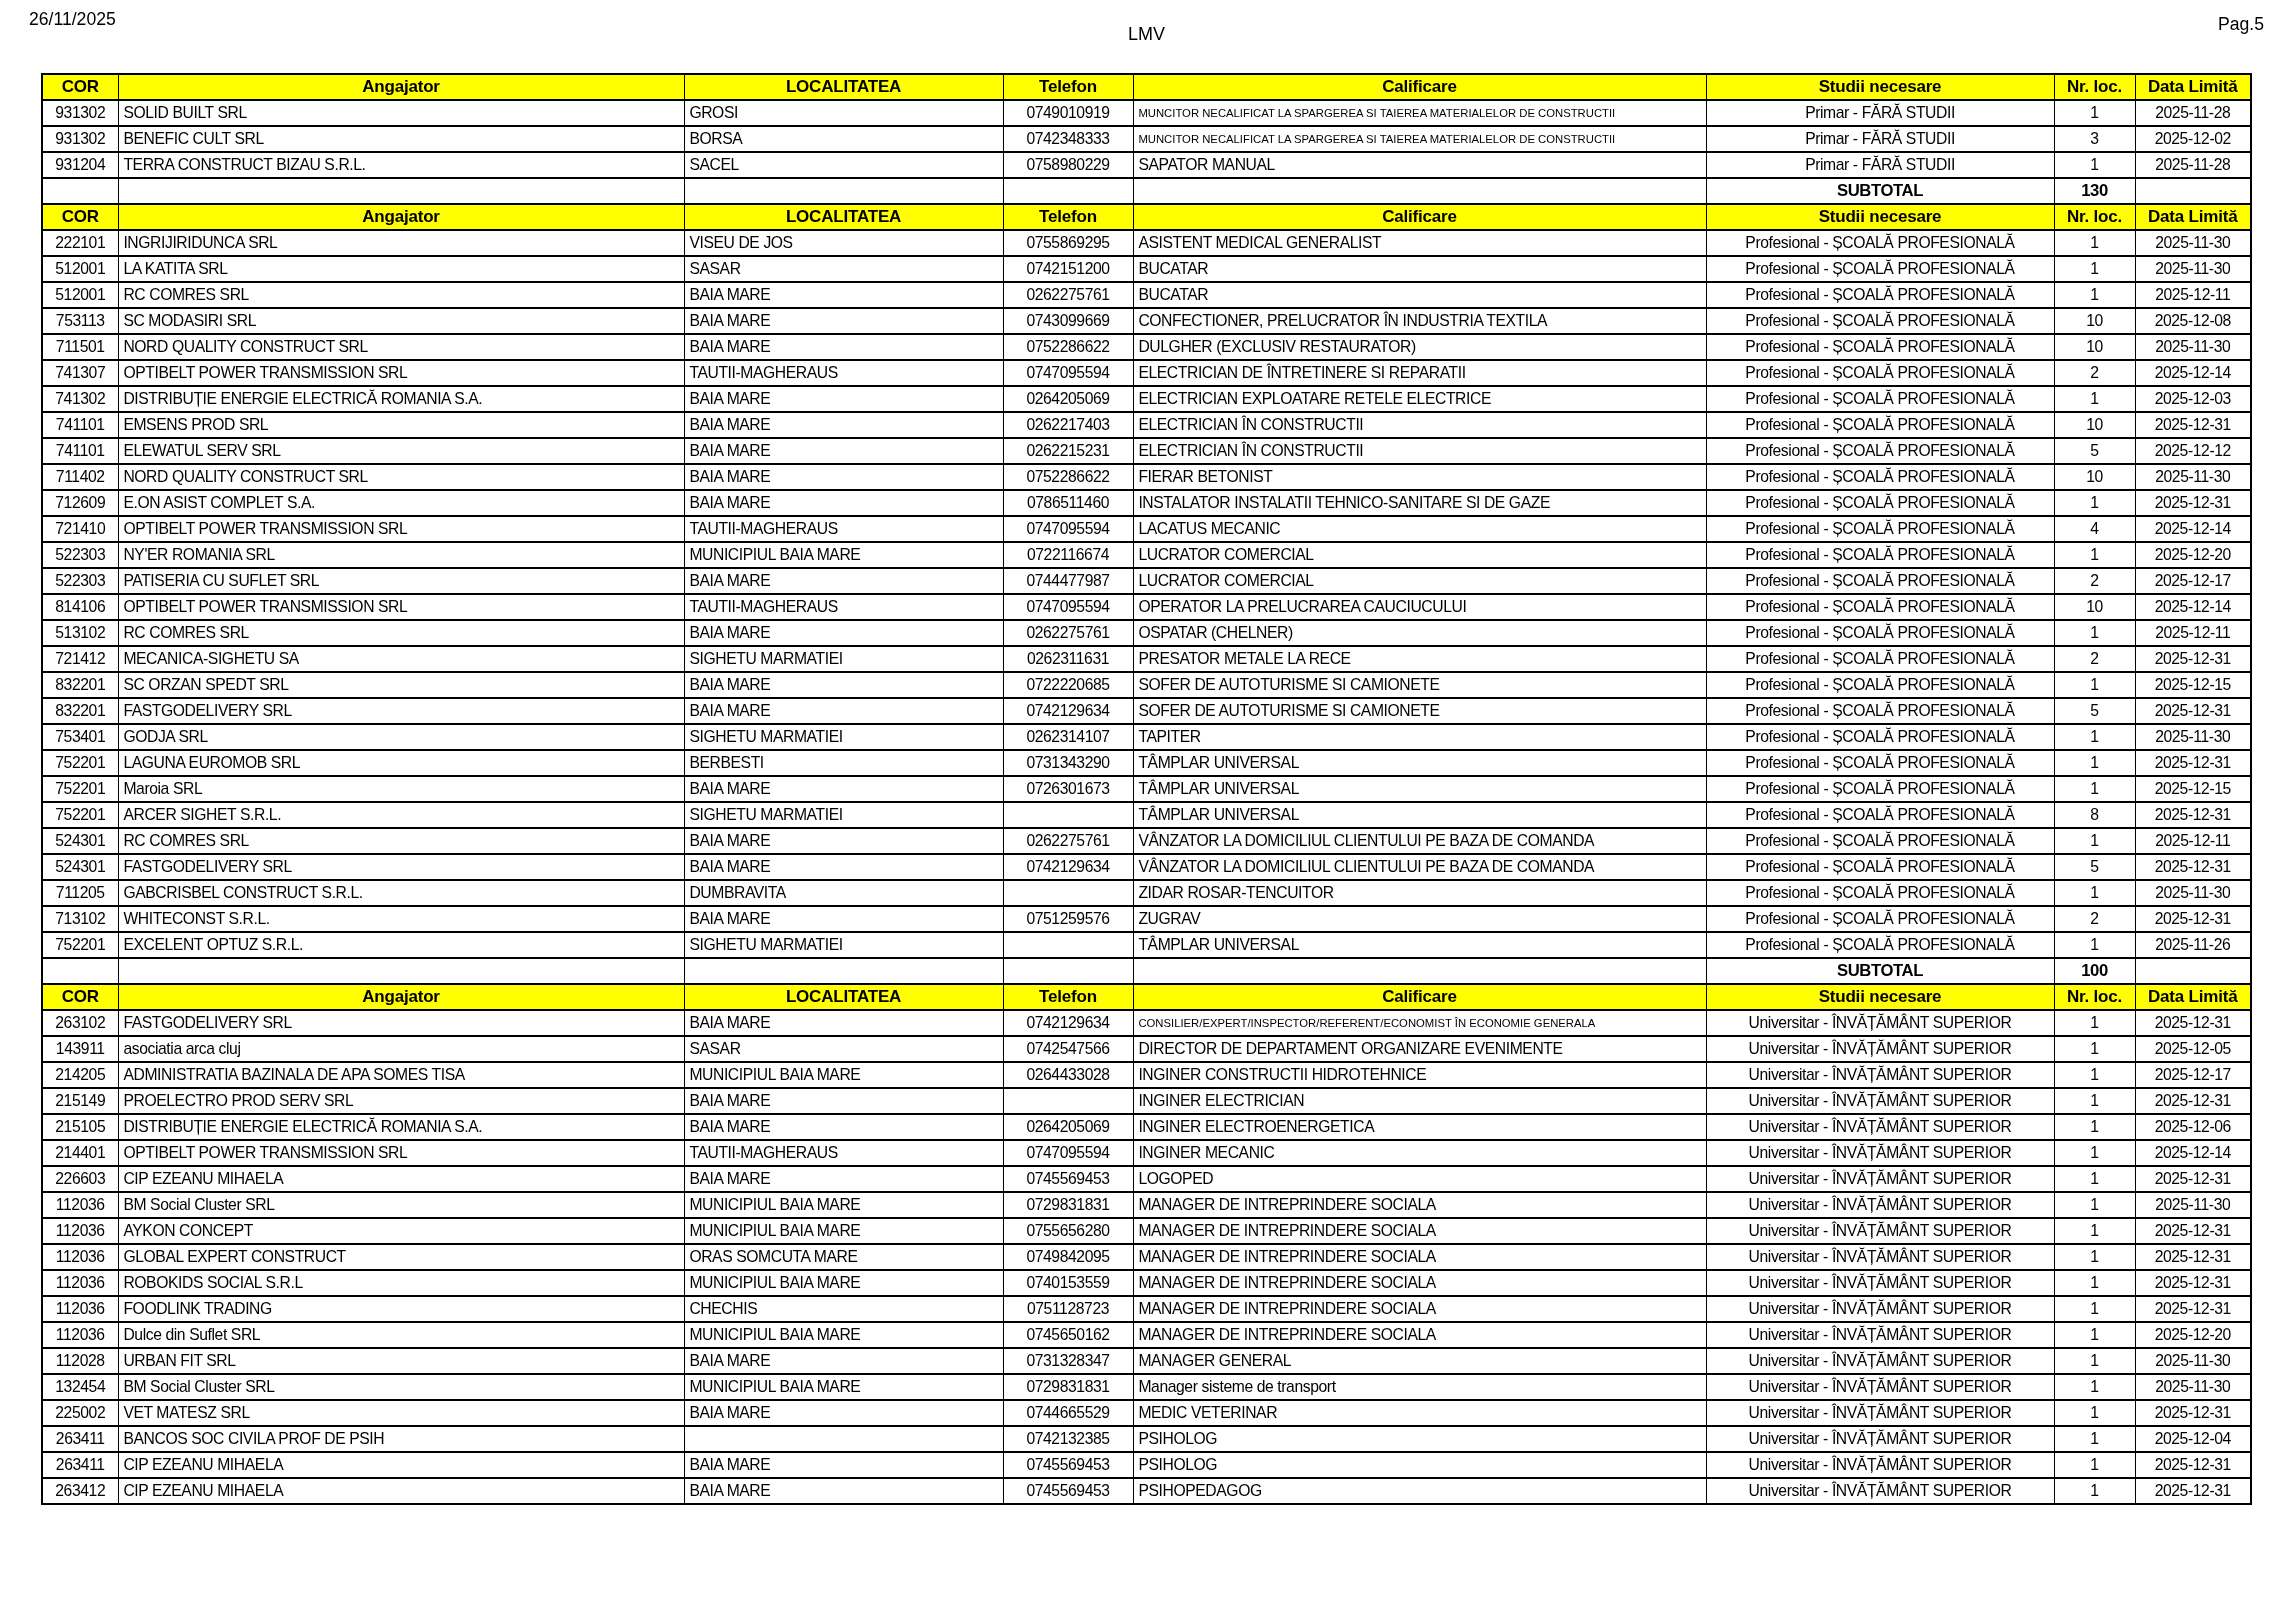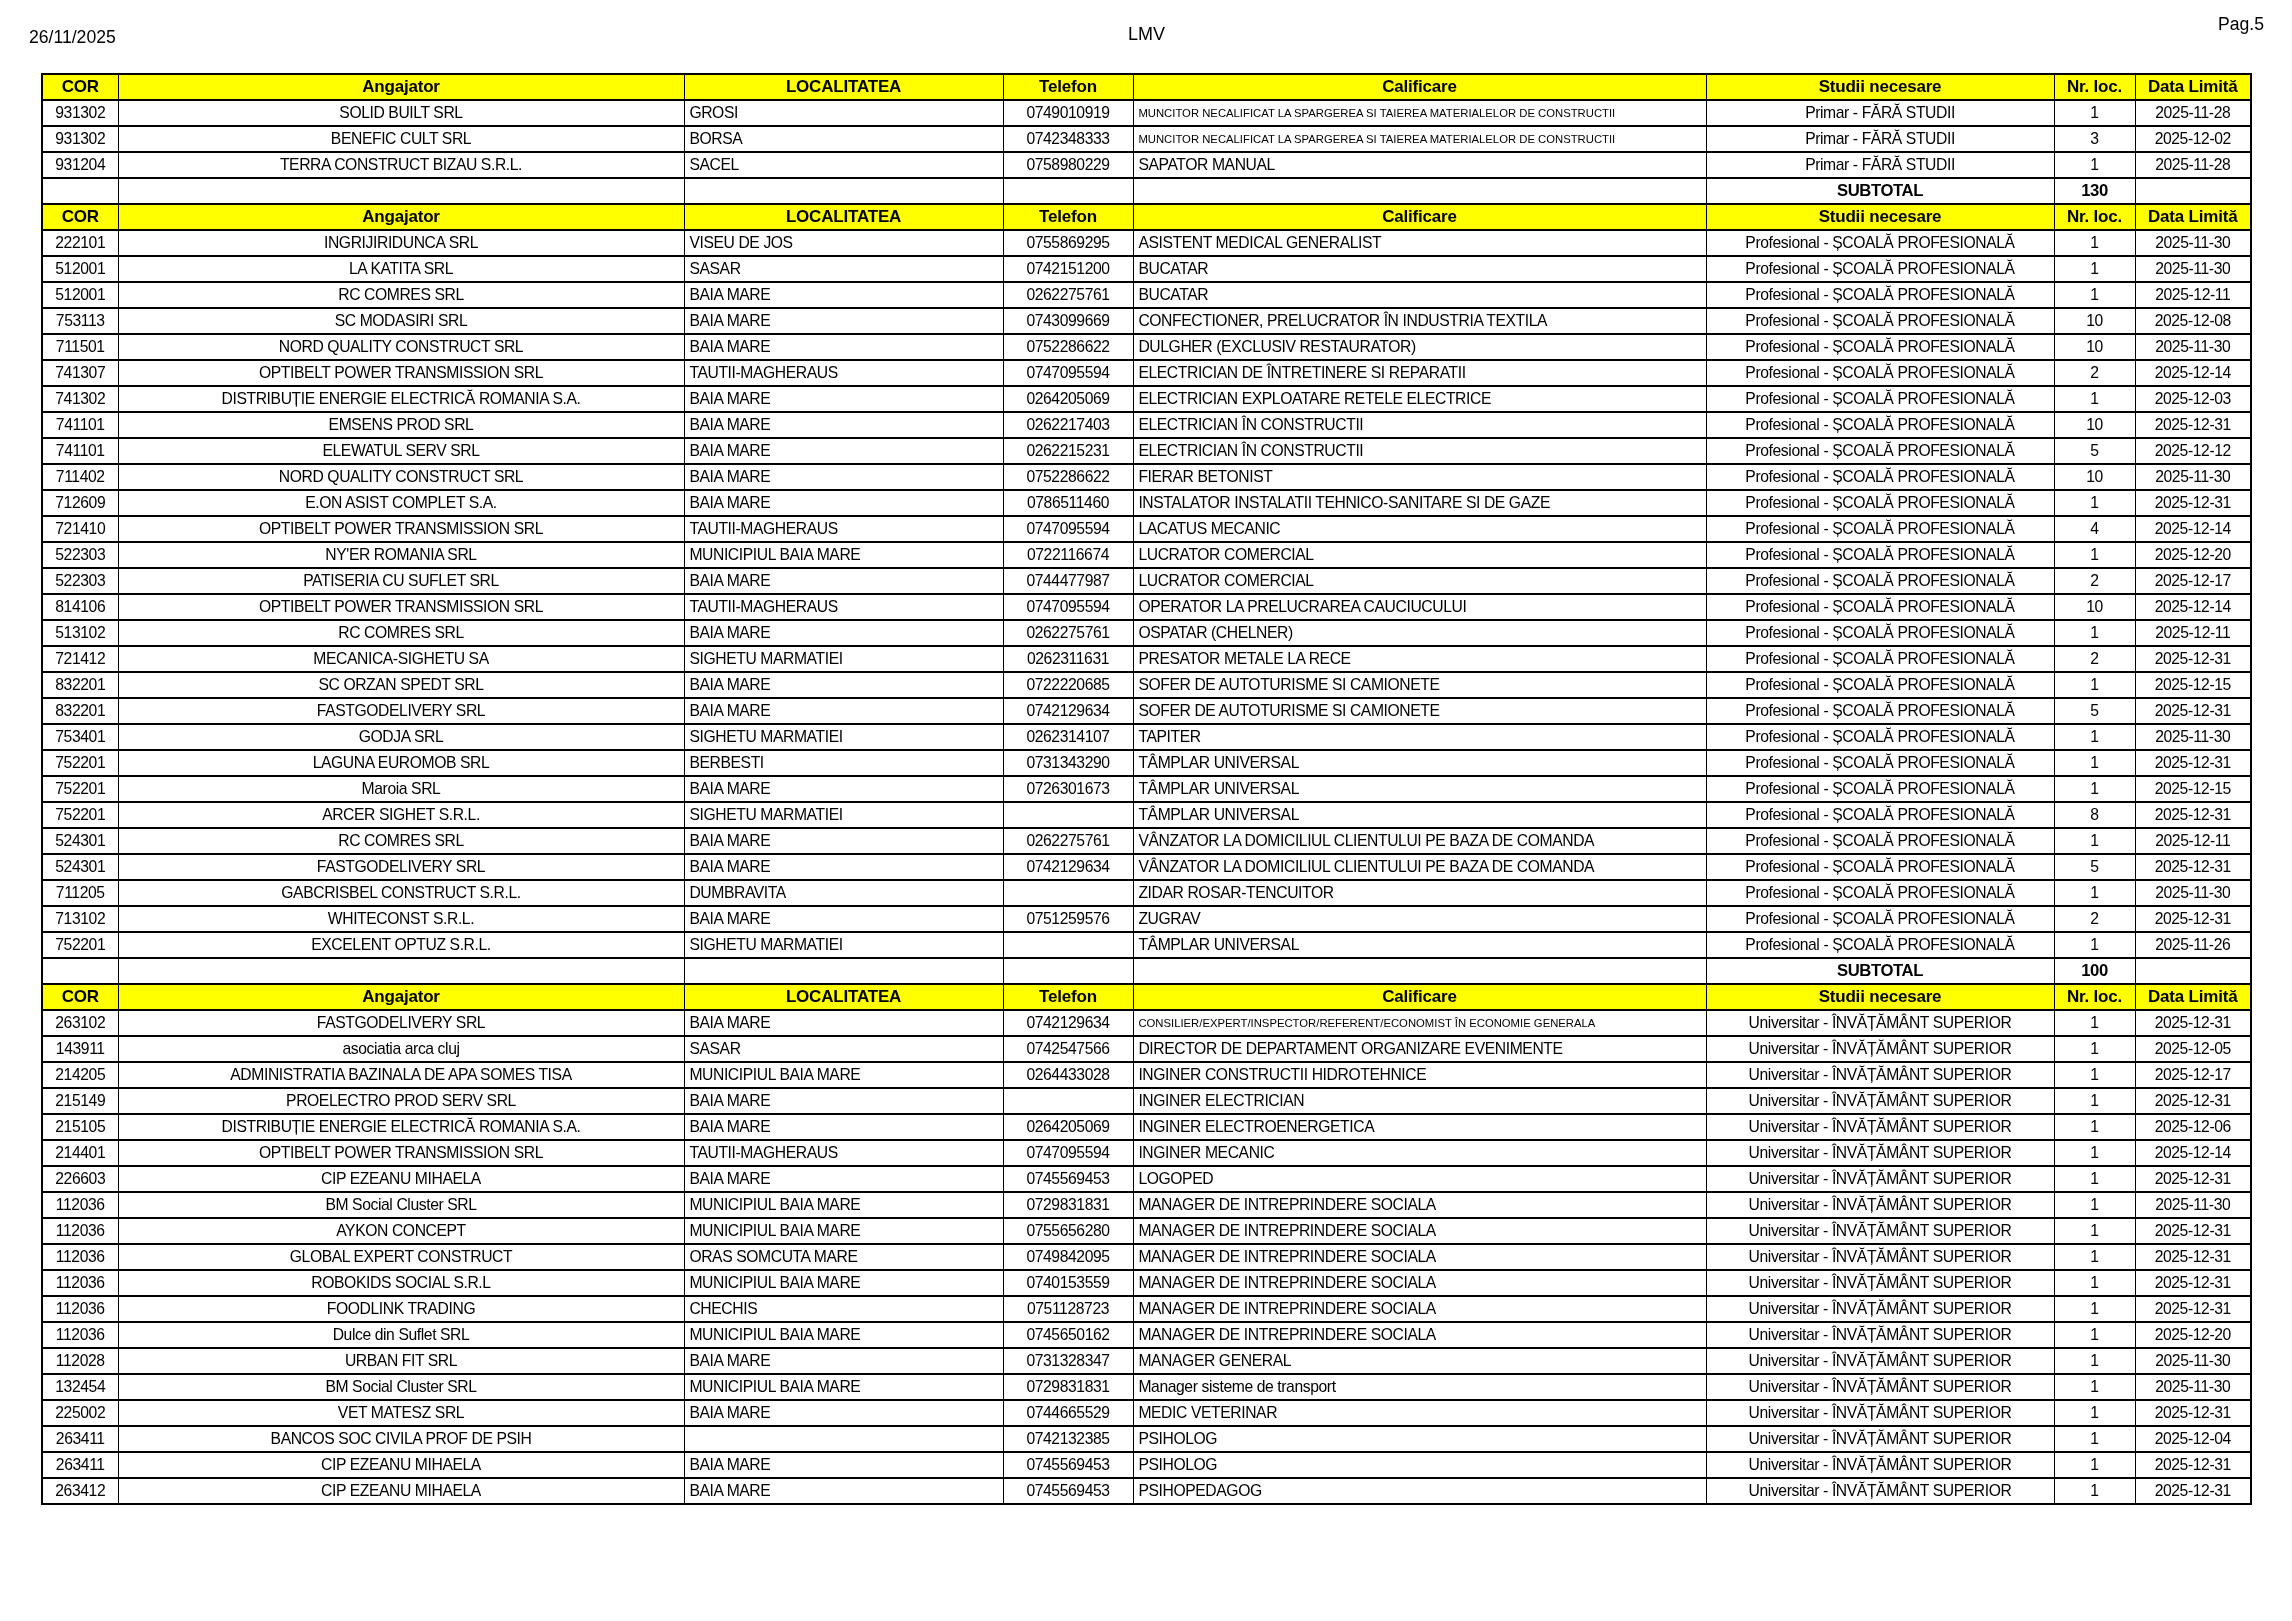--- a/index.html
+++ b/index.html
@@ -3,21 +3,21 @@
 <meta charset="utf-8">
 <style>
   html,body { margin:0; padding:0; }
   body {
     position:relative;
     width:2293px; height:1621px;
     background:#ffffff;
     color:#000000;
     font-family:"Liberation Sans","DejaVu Sans",sans-serif;
   }
-  .hdr-date { position:absolute; left:29px; top:27px; font-size:17.6px; }
+  .hdr-date { position:absolute; left:29px; top:9px; font-size:17.6px; }
   .hdr-title { position:absolute; left:0; right:0; top:23.5px; text-align:center; font-size:18px; }
   .hdr-page { position:absolute; right:29px; top:14px; font-size:17.6px; }
 
   table#lmv {
     position:absolute; left:41px; top:73px;
     border-collapse:collapse; table-layout:fixed;
     border:2.9px solid #000;
   }
   #lmv th, #lmv td {
     border:1px solid #000;
@@ -31,21 +31,21 @@
   }
   #lmv th {
     background:#ffff00;
     font-weight:bold;
     font-size:17px;
     text-align:center;
     letter-spacing:-0.2px;
   }
   
   #lmv td.c0 { text-align:center; }
-  #lmv td.c1 { text-align:center;margin-left:48px; }
+  #lmv td.c1 { text-align:left;margin-left:48px; }
   #lmv td.c2 { text-align:left; }
   #lmv td.c3 { text-align:center; }
   #lmv td.c4 { text-align:left; }
   #lmv td.c5 { text-align:center; }
   #lmv td.c6 { text-align:center; }
   #lmv td.c7 { text-align:center; }
   #lmv td.small { font-size:11.3px; letter-spacing:0; }
   #lmv td.subtotal-label, #lmv td.subtotal-val { font-weight:bold; text-align:center; font-size:16.7px; }
 </style>
 </head>

